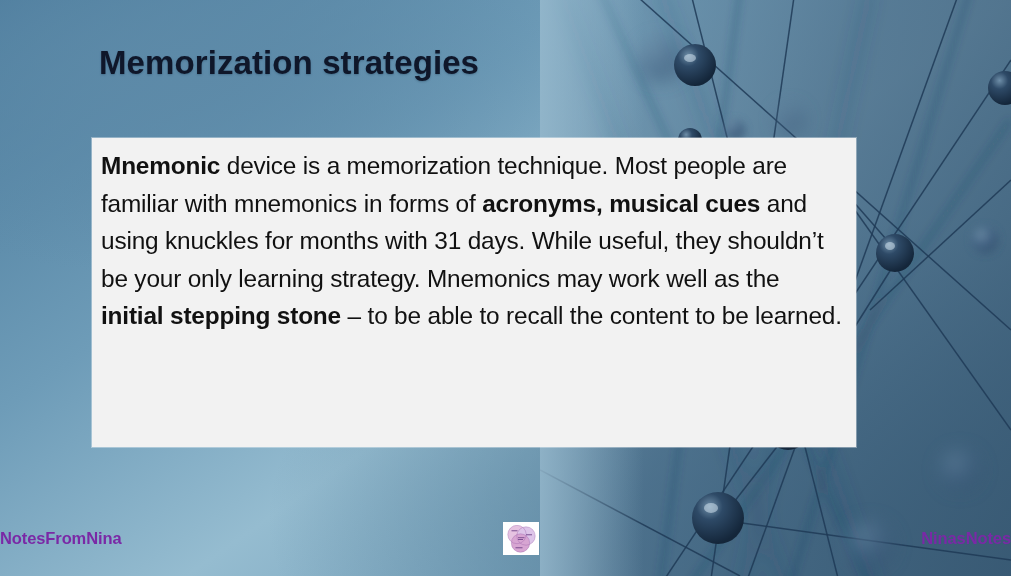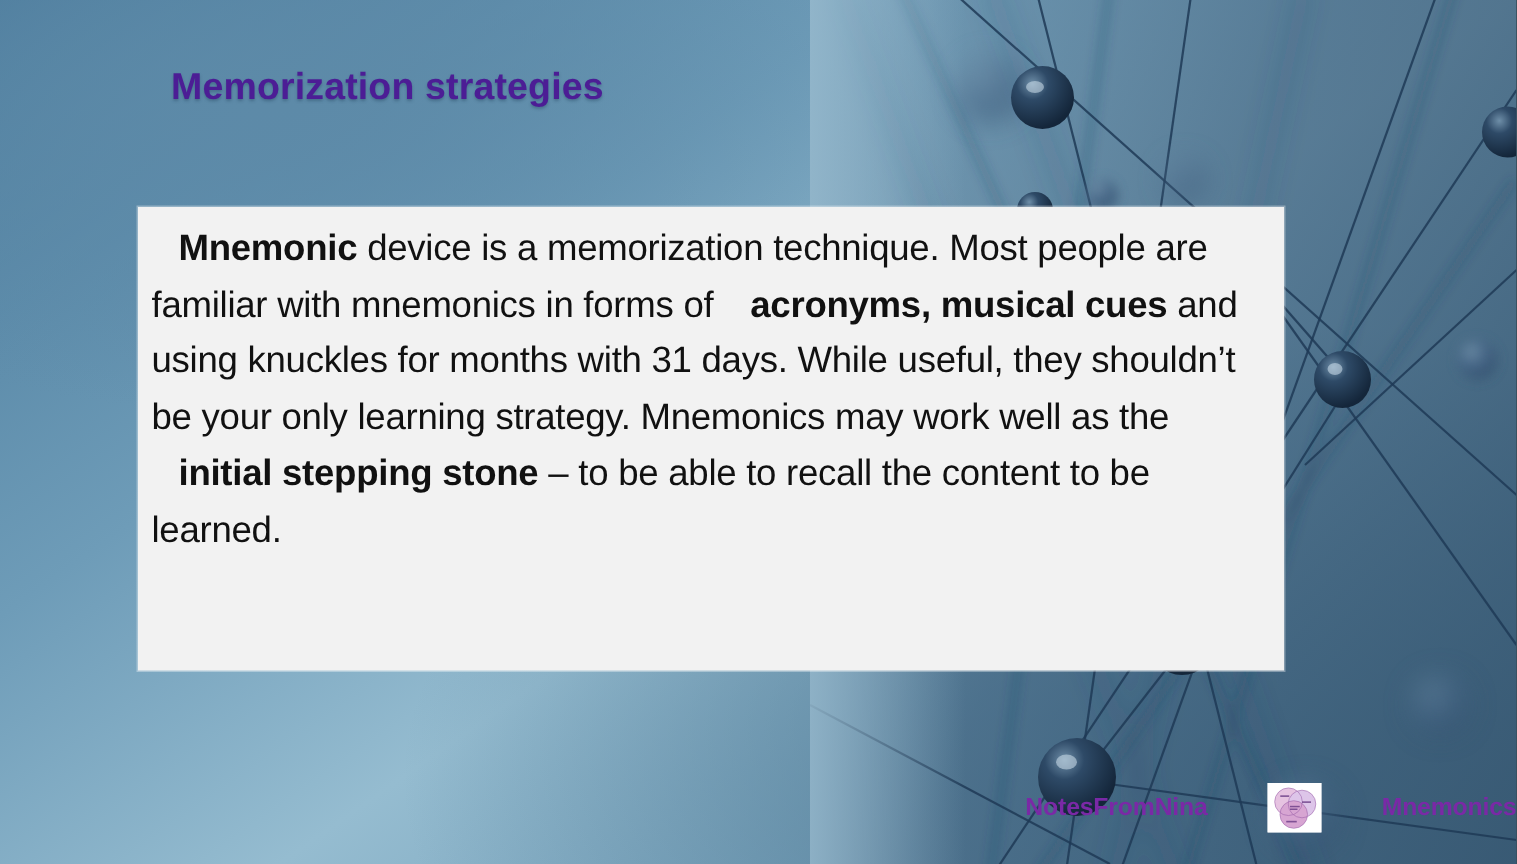--- a/index.html
+++ b/index.html
@@ -42,27 +42,26 @@
     background: linear-gradient(90deg, rgba(150,185,205,0.85) 0%, rgba(150,185,205,0) 22%);
   }
   .net { position: absolute; inset: 0; }
   .net svg { display: block; width: 100%; height: 100%; }
 
   
   .title {
     position: absolute;
     left: 99px;
     top: 44px;
-    font-size: 25px;
+    font-size: 33px;
     font-weight: bold;
-    color: #4c1d95;
+    color: #0f172a;
     letter-spacing: 0.1px;
     text-shadow: 0 1px 2px rgba(30,60,85,0.35);
     white-space: nowrap;
-    margin-left: 15px;
   }
 
   
   .content-box {
     position: absolute;
     left: 92px;
     top: 138px;
     width: 764px;
     height: 309px;
     background: #f2f2f2;
@@ -71,32 +70,32 @@
     padding: 9px 12px 0 9px;
   }
   .body-text {
     font-family: "Liberation Sans", sans-serif;
     font-size: 24.4px;
     line-height: 37.6px;
     color: #111111;
     letter-spacing: -0.18px;
     margin: 0;
   }
-  .body-text b { font-weight: bold; margin-left: 18px; }
+  .body-text b { font-weight: bold; }
 
   
   .footer {
     position: absolute;
     left: 0;
     top: 518px;
     width: 1011px;
     height: 40px;
     display: flex;
     align-items: center;
-    justify-content: flex-end;
+    justify-content: space-between;
     gap: 40px;
   }
   .handle {
     font-size: 16.5px;
     font-weight: bold;
     color: #7a29a6;
     letter-spacing: -0.1px;
     white-space: nowrap;
   }
   .logo {
@@ -234,16 +233,16 @@
         <g fill="#6b3d86" opacity="0.8">
           <rect x="8.5" y="8.2" width="6" height="1.1"></rect>
           <rect x="23" y="12.2" width="6" height="1.1"></rect>
           <rect x="12.5" y="25.2" width="7" height="1.1"></rect>
           <rect x="15" y="15.2" width="6.5" height="1"></rect>
           <rect x="15" y="17" width="5" height="1"></rect>
         </g>
       </svg>
     </span>
 
-    <span class="handle">Mnemonics</span>
+    <span class="handle">NinasNotes</span>
   </div>
 
 </div>
 
 </body></html>

